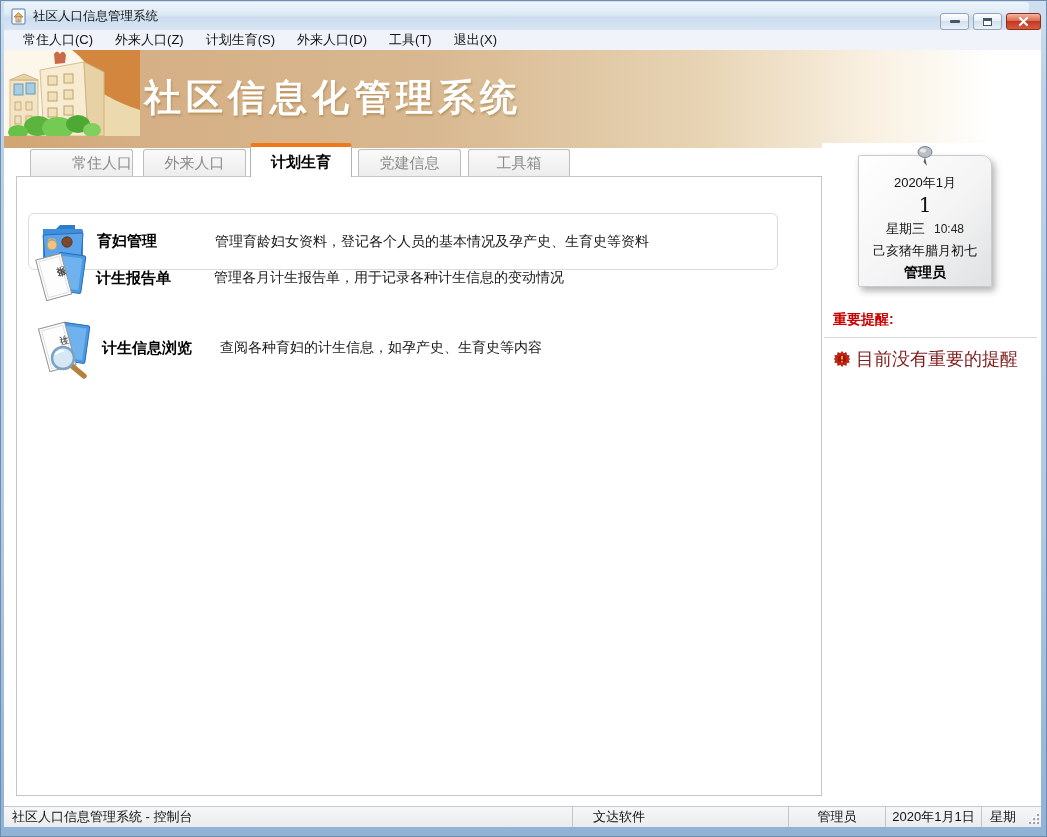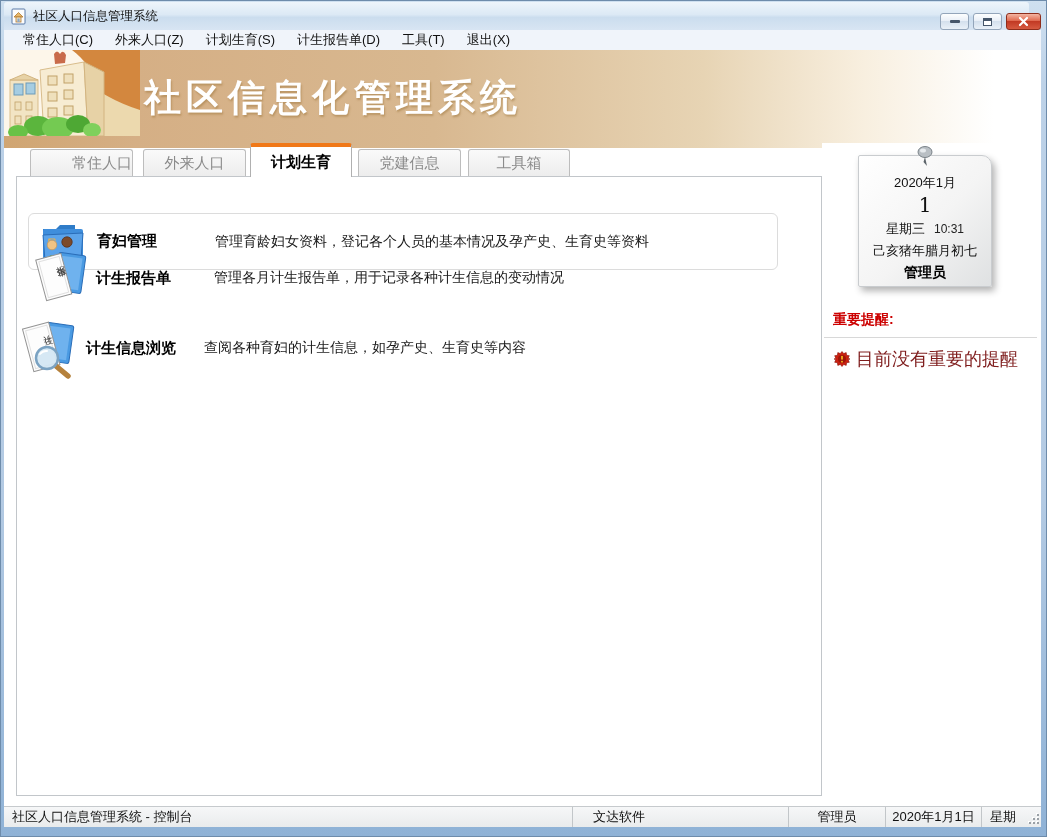--- a/index.html
+++ b/index.html
@@ -50,21 +50,21 @@
     border:1px solid #bdbdbd; border-bottom:none; border-radius:3px 3px 0 0; cursor:pointer; z-index:2; }
   .tab.active { top:113px; height:34px; line-height:30px; color:#000; font-weight:bold; background:#ffffff;
     border-color:#b0b0b0; border-top:4px solid #f07818; z-index:3; }
 
   
   .main-box { position:absolute; left:12px; top:146px; width:806px; height:620px;
     background:#ffffff; border:1px solid #c2c6ca; z-index:1; }
   .feature-row { position:absolute; display:flex; align-items:center; cursor:pointer; }
   .row-0 { left:11px; top:5px; width:750px; height:57px; border:1px solid #dcdcdc; border-radius:6px; padding-left:8px;margin-top:31px; }
   .row-1 { left:3px; top:70px; width:760px; height:62px; padding-left:12px; }
-  .row-2 { left:1px; top:138px; width:760px; height:66px; padding-left:0; }
+  .row-2 { left:17px; top:138px; width:760px; height:66px; padding-left:0; }
   .item-icon { position:relative; flex:0 0 auto; }
   .item-title { font-size:15px; font-weight:bold; color:#000; width:118px; margin-left:8px; flex:0 0 auto; }
   .item-desc { font-size:14px; color:#1a1a1a; flex:1; white-space:nowrap; }
   .icon-vlabel { position:absolute; writing-mode:vertical-rl; text-orientation:upright;
     font-size:9px; color:#444; letter-spacing:1px; transform:rotate(-15deg); transform-origin:top center; }
 
   
   .sidebar { position:absolute; left:818px; top:113px; width:219px; height:650px; background:#fff; }
   .note { position:absolute; left:36px; top:12px; width:134px; height:132px;
     background:linear-gradient(135deg,#ffffff 0%,#f4f4f4 55%,#dfe1e2 100%);
@@ -121,21 +121,21 @@
       </svg>
     </div>
   </div>
 
   <div class="client">
 
     <div class="menubar">
       <span class="menu-item">常住人口(C)</span>
       <span class="menu-item">外来人口(Z)</span>
       <span class="menu-item">计划生育(S)</span>
-      <span class="menu-item">计生报告单(D)</span>
+      <span class="menu-item">外来人口(D)</span>
       <span class="menu-item">工具(T)</span>
       <span class="menu-item">退出(X)</span>
     </div>
 
     <div class="banner">
       <svg class="banner-illustration" viewBox="0 0 136 86">
         <rect width="136" height="86" fill="#fdf6ea"></rect>
         <path d="M68 0 C92 18 102 48 96 86 L136 86 L136 0 Z" fill="#d3873e"></path>
         <path d="M80 30 C96 48 100 66 96 86 L136 86 L136 60 C112 52 94 42 80 30 Z" fill="#ecd9ae"></path>
         <polygon points="36,20 80,12 84,86 40,86" fill="#f7ecd2" stroke="#d9bd8c" stroke-width="1"></polygon>
@@ -242,21 +242,21 @@
 
       <div class="note">
         <svg class="note-pin" viewBox="0 0 22 24">
           <ellipse cx="11" cy="8" rx="7" ry="5.5" fill="#b9bfc4" stroke="#7c848a"></ellipse>
           <ellipse cx="9" cy="6.5" rx="3" ry="2" fill="#e6eaed"></ellipse>
           <path d="M11 13 L13 22 L9.5 18 Z" fill="#5c646a"></path>
         </svg>
         <div class="note-month">2020年1月</div>
         <div class="note-day">1</div>
         <div class="note-line3">
-          <span>星期三</span><span class="note-time">10:31</span>
+          <span>星期三</span><span class="note-time">10:48</span>
         </div>
         <div class="note-lunar">己亥猪年腊月初七</div>
         <div class="note-user">管理员</div>
       </div>
 
       <div class="reminder-heading">重要提醒:</div>
       <div class="reminder-divider"></div>
       <div class="reminder-row">
         <svg width="16" height="16" viewBox="0 0 16 16">
           <polygon fill="#cc2010" stroke="#8a1208" stroke-width="0.6" points="8,0.5 9.7,2.6 12.2,1.6 12.6,4.3 15.3,4.7 14.2,7.2 16,8 14.2,8.8 15.3,11.3 12.6,11.7 12.2,14.4 9.7,13.4 8,15.5 6.3,13.4 3.8,14.4 3.4,11.7 0.7,11.3 1.8,8.8 0,8 1.8,7.2 0.7,4.7 3.4,4.3 3.8,1.6 6.3,2.6"></polygon>

